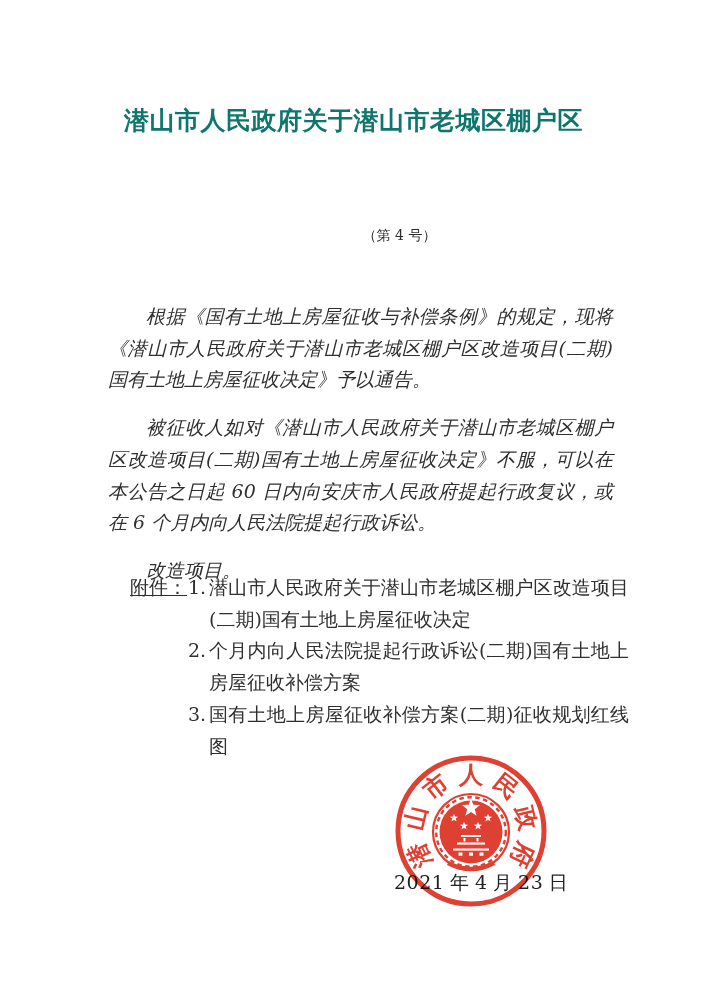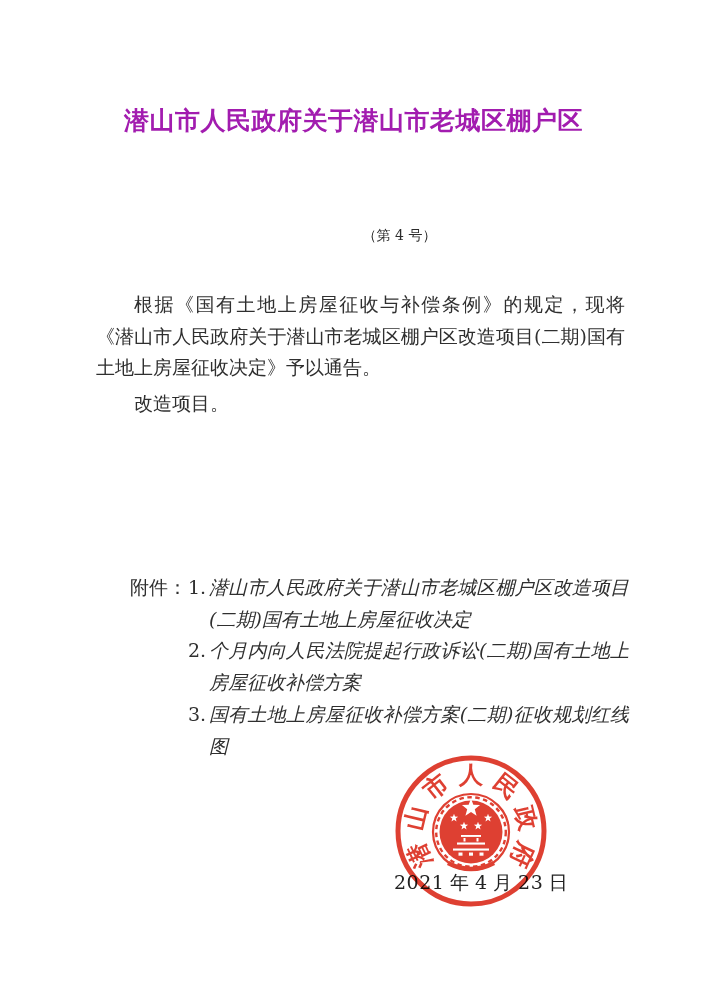--- a/index.html
+++ b/index.html
@@ -11,50 +11,50 @@
     color:#2f2f2f;
     overflow:hidden;
   }
   .title{
     position:absolute;top:103px;left:0;width:707px;
     text-align:center;
     font-family:"DejaVu Sans", sans-serif;
     font-weight:700;
     font-size:25px;
     line-height:36px;
-    color:#a21caf;
+    color:#0f766e;
     letter-spacing:0.5px;
   }
   .docnum{
     position:absolute;top:222px;left:0;width:707px;
     text-align:center;
     font-size:14px;
     line-height:26px;
     color:#2b2b2b;
     padding-left:46px;
   }
   .body-block{
     position:absolute;top:285px;left:92px;width:537px;
     font-size:19px;
     line-height:31.7px;
     text-align:justify;
   }
-  .body-block p{margin:4px;text-indent:2em;}
+  .body-block p{margin:16px;text-indent:2em;font-style:italic;}
   .attachments{
     position:absolute;top:572px;left:130px;width:499px;
     font-size:19px;
     line-height:31.7px;
     display:flex;
     align-items:flex-start;
   }
-  .att-label{flex:none;width:58px;white-space:nowrap;}
+  .att-label{flex:none;width:58px;white-space:nowrap;text-decoration:underline;}
   .att-items{flex:1;}
   .att-item{display:flex;}
   .att-num{flex:none;width:21px;}
-  .att-text{flex:1;text-align:justify;font-style:italic;}
+  .att-text{flex:1;text-align:justify;}
   .date{
     position:absolute;top:869px;left:394px;
     font-size:19px;
     line-height:26px;
     letter-spacing:0.5px;
     word-spacing:-1px;
     color:#222222;
   }
   .seal{
     position:absolute;left:385px;top:745px;
@@ -77,20 +77,21 @@
 <div class="page">
 
   <div class="title">
     <div>潜山市人民政府关于潜山市老城区棚户区</div>
   </div>
 
   <div class="docnum">（第 4 号）</div>
 
   <div class="body-block">
     <p>根据《国有土地上房屋征收与补偿条例》的规定，现将《潜山市人民政府关于潜山市老城区棚户区改造项目(二期)国有土地上房屋征收决定》予以通告。</p>
+    <p>被征收人如对《潜山市人民政府关于潜山市老城区棚户区改造项目(二期)国有土地上房屋征收决定》不服，可以在本公告之日起 60 日内向安庆市人民政府提起行政复议，或在 6 个月内向人民法院提起行政诉讼。</p>
     <p>改造项目。</p>
   </div>
 
   <div class="attachments">
     <div class="att-label">附件：</div>
     <div class="att-items">
       <div class="att-item">
         <span class="att-num">1.</span>
         <span class="att-text">潜山市人民政府关于潜山市老城区棚户区改造项目(二期)国有土地上房屋征收决定</span>
       </div>

